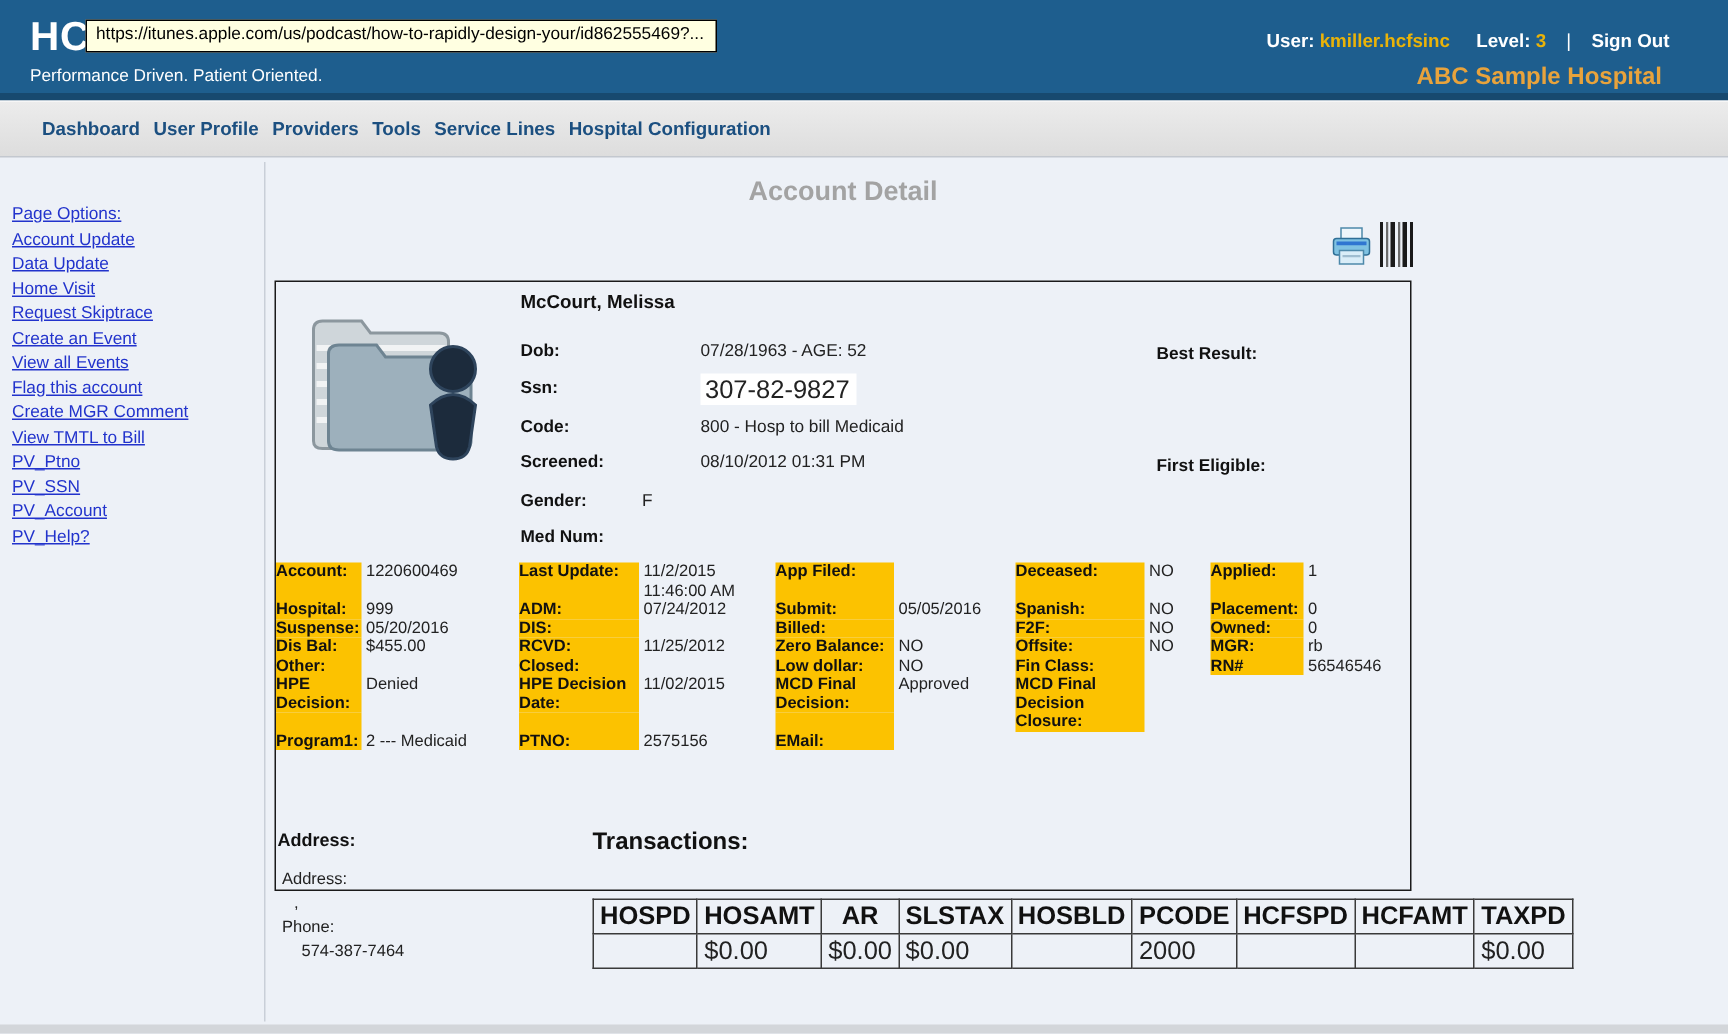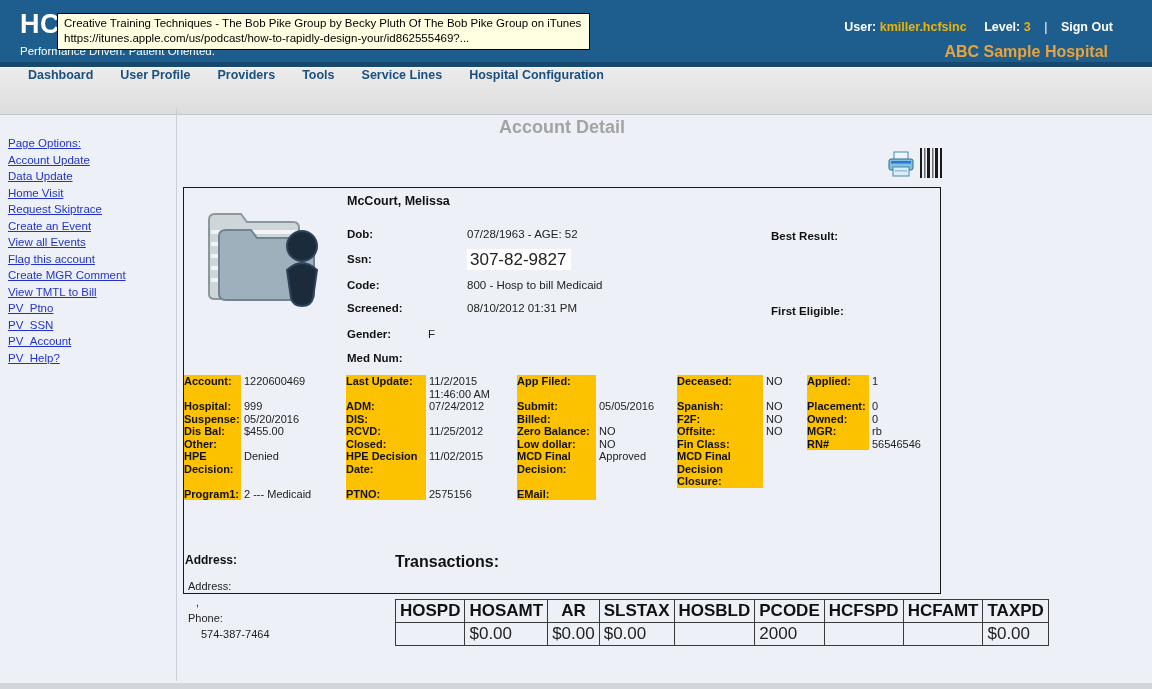--- a/index.html
+++ b/index.html
@@ -26,24 +26,24 @@
   
   .tooltip {
     position:absolute; left:57px; top:13px; z-index:20;
     background:#ffffe1; border:1px solid #000;
     padding:2px 8px 3px 6px; font-size:11.5px; line-height:15px;
     color:#000; white-space:nowrap;
   }
 
   
   .nav {
-    position:absolute; top:67px; left:0; width:1152px; height:48px;
+    position:absolute; top:67px; left:0; width:1152px; height:38px;
     background:linear-gradient(#ececec,#dddddd);
     border-top:1px solid #f7f7f7; border-bottom:1px solid #c3c8cf;
-    display:flex; align-items:flex-start; gap:27px; padding-left:28px;
+    display:flex; align-items:center; gap:9px; padding-left:28px;
   }
   .nav-item { color:#1b4f80; font-weight:bold; font-size:12.5px; cursor:pointer; white-space:nowrap; }
 
   
   .sidebar { position:absolute; left:0; top:105px; width:176px; bottom:0; padding:32px 0 0 8px; }
   .v-divider { position:absolute; left:176px; top:108px; bottom:8px; width:1px; background:#c9cfd8; }
   .main { position:absolute; left:177px; top:105px; width:975px; bottom:0; }
 
   .side-link, .side-heading {
     display:block; font-size:11.5px; line-height:12.5px; margin-bottom:4px;
@@ -113,21 +113,20 @@
     <span style="margin-left:14px">Level:</span>
     <span class="orange">3</span>
     <span class="sep">|</span>
     <span class="signout">Sign Out</span>
   </div>
   <div class="hospital-name">ABC Sample Hospital</div>
 </div>
 <div class="header-strip"></div>
 
 <div class="tooltip">
-  <div>Creative Training Techniques - The Bob Pike Group by Becky Pluth Of The Bob Pike Group on iTunes</div>
   <div>https://itunes.apple.com/us/podcast/how-to-rapidly-design-your/id862555469?...</div>
 </div>
 
 <div class="nav">
   <div class="nav-item">Dashboard</div>
   <div class="nav-item">User Profile</div>
   <div class="nav-item">Providers</div>
   <div class="nav-item">Tools</div>
   <div class="nav-item">Service Lines</div>
   <div class="nav-item">Hospital Configuration</div>

